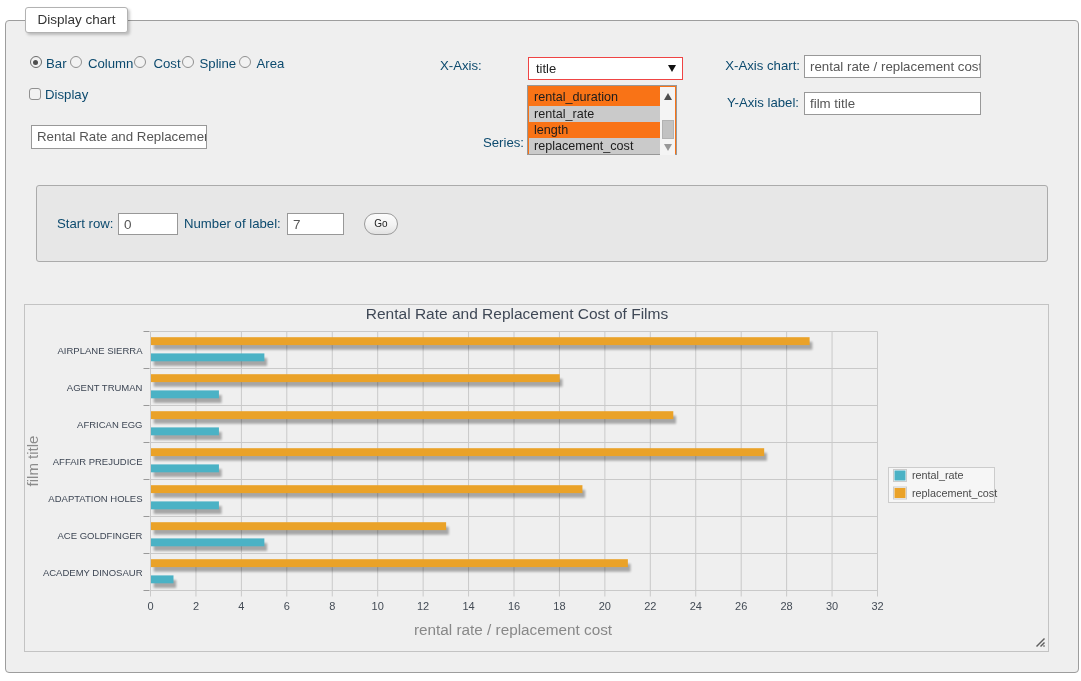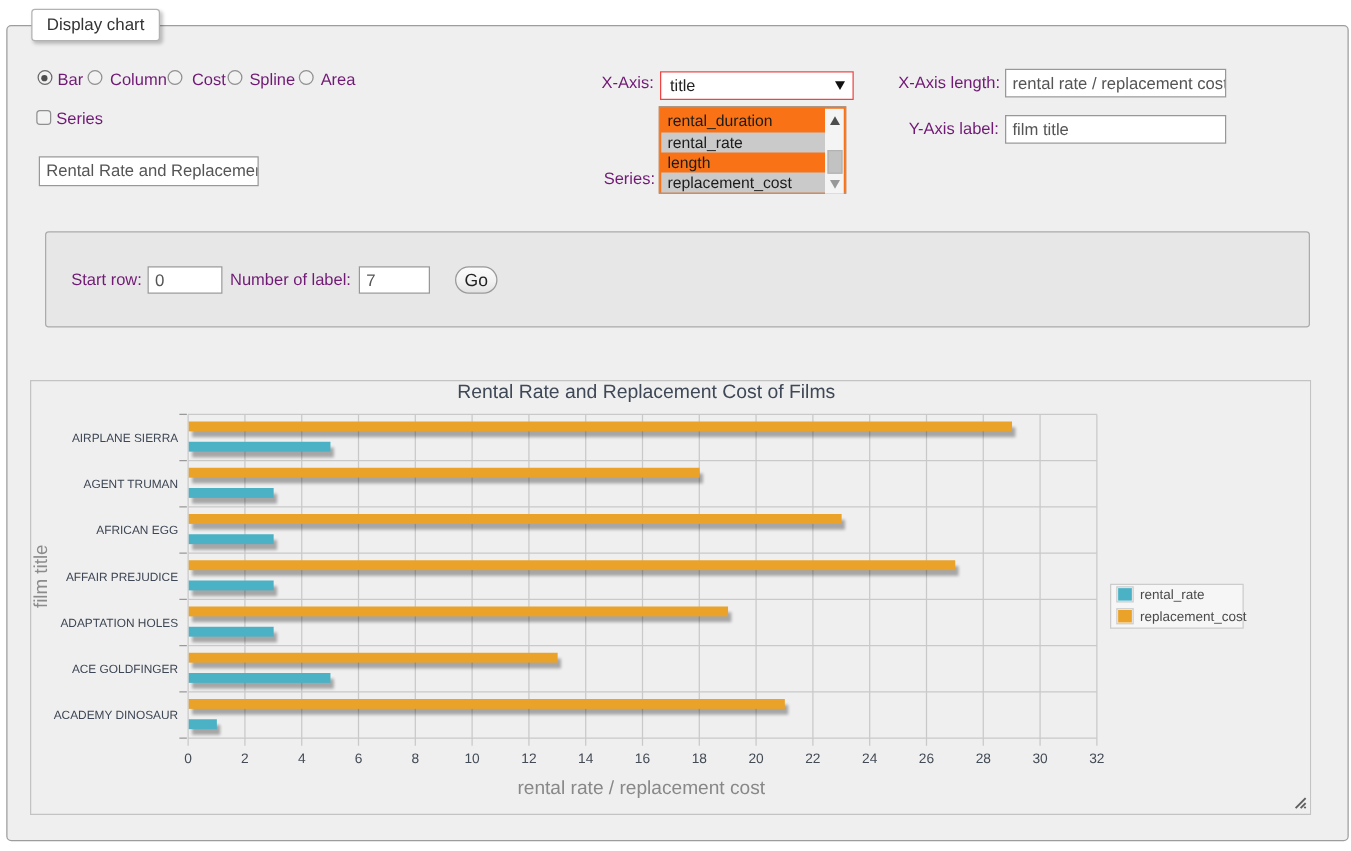--- a/index.html
+++ b/index.html
@@ -1,25 +1,25 @@
 <!DOCTYPE html>
 <html><head><meta charset="utf-8"><style>
 *{box-sizing:border-box;margin:0;padding:0}
 html,body{width:1081px;height:681px;background:#fff;font-family:"Liberation Sans",sans-serif}
 body{position:relative;overflow:hidden}
 .a{position:absolute}
 #fs{left:5px;top:20px;width:1074px;height:653px;border:1px solid #9d9d9d;border-radius:4px;background:#efefef}
 #lg{left:25px;top:7px;width:103px;height:26px;background:#fff;border:1px solid #b2b2b2;border-radius:3px;box-shadow:2px 2px 3px rgba(0,0,0,0.22);font-weight:normal;font-size:13.5px;color:#333;text-align:center;line-height:24px;z-index:3}
-.lab{font-size:13.2px;color:#701a75;line-height:15px}
+.lab{font-size:13.2px;color:#0c4a6e;line-height:15px}
 .rad{width:12px;height:12px;border:1px solid #909090;border-radius:50%;background:#f2f2f2}
 .rad.on{border-color:#6a6a6a}.rad.on:after{content:"";position:absolute;left:2.5px;top:2.5px;width:5px;height:5px;border-radius:50%;background:#4e4e4e}
 .chk{width:12px;height:12px;border:1px solid #909090;background:#f2f2f2;border-radius:3px}
 .inp{background:#fff;border:1px solid #989898;font-size:13.3px;color:#555;line-height:21px;padding-left:5px;white-space:nowrap;overflow:hidden}
 #panel{left:36px;top:185px;width:1012px;height:77px;background:#e7e7e7;border:1px solid #ababab;border-radius:3px}
-#go{left:364px;top:213px;width:34px;height:22px;border:1px solid #9a9a9a;border-radius:11px;background:linear-gradient(#fcfcfc,#f2f2f2 55%,#e2e2e2);font-size:14px;color:#222;text-align:center;line-height:20px}
+#go{left:364px;top:213px;width:34px;height:22px;border:1px solid #9a9a9a;border-radius:11px;background:linear-gradient(#fcfcfc,#f2f2f2 55%,#e2e2e2);font-size:10px;color:#222;text-align:center;line-height:20px}
 #sel{left:528px;top:57px;width:155px;height:23px;background:#fff;border:1px solid #ef4444;font-size:13px;color:#222;line-height:21px;padding-left:7px}
 #arr{left:668px;top:65px;width:0;height:0;border-left:4.5px solid transparent;border-right:4.5px solid transparent;border-top:7px solid #111}
 #lb{left:527px;top:85px;width:150px;height:70px;background:#f97316;border:1px solid #989898}
 .opt{position:absolute;left:1px;width:133px;height:16.2px;font-size:12.6px;color:#1c1c1c;line-height:16px;padding-left:5px;white-space:nowrap}
 .opt.sel{background:#cacaca}
 #sb{position:absolute;right:1px;top:1px;width:15px;height:68px;background:#f4f4f4}
 #sbt{position:absolute;left:1.5px;top:33px;width:12px;height:19px;background:#c2c2c2;border:1px solid #b2b2b2}
 .tri{position:absolute;left:3.5px;width:0;height:0;border-left:4px solid transparent;border-right:4px solid transparent}
 </style></head><body>
 <div class="a" id="fs"></div>
@@ -30,42 +30,42 @@
 <div class="a rad" style="left:70px;top:56px"></div>
 <div class="a lab" style="left:88px;top:55.5px">Column</div>
 <div class="a rad" style="left:133.5px;top:56px"></div>
 <div class="a lab" style="left:153.5px;top:55.5px">Cost</div>
 <div class="a rad" style="left:182px;top:56px"></div>
 <div class="a lab" style="left:199.5px;top:55.5px">Spline</div>
 <div class="a rad" style="left:238.5px;top:56px"></div>
 <div class="a lab" style="left:256.5px;top:55.5px">Area</div>
 
 <div class="a chk" style="left:28.5px;top:88px"></div>
-<div class="a lab" style="left:45px;top:87px">Series</div>
+<div class="a lab" style="left:45px;top:87px">Display</div>
 
 <div class="a inp" style="left:31px;top:125px;width:176px;height:24px;line-height:22px">Rental Rate and Replacement Cost of Films</div>
 
-<div class="a lab" style="left:440px;top:57.5px;width:83px;text-align:right">X-Axis:</div>
+<div class="a lab" style="left:440px;top:57.5px;width:83px;text-align:left">X-Axis:</div>
 <div class="a" id="sel">title</div>
 <div class="a" id="arr"></div>
 
 <div class="a" id="lb">
   <div class="opt" style="top:3.4px">rental_duration</div>
   <div class="opt sel" style="top:19.6px">rental_rate</div>
   <div class="opt" style="top:35.8px">length</div>
   <div class="opt sel" style="top:52px">replacement_cost</div>
   <div id="sb">
     <div class="tri" style="top:6px;border-bottom:7px solid #4d4d4d"></div>
     <div id="sbt"></div>
     <div class="tri" style="top:57px;border-top:7px solid #989898"></div>
   </div>
 </div>
 <div class="a lab" style="left:440px;top:135px;width:84px;text-align:right">Series:</div>
 
-<div class="a lab" style="left:710px;top:57.5px;width:90px;text-align:right">X-Axis length:</div>
+<div class="a lab" style="left:710px;top:57.5px;width:90px;text-align:right">X-Axis chart:</div>
 <div class="a inp" style="left:804px;top:55px;width:177px;height:23px">rental rate / replacement cost</div>
 <div class="a lab" style="left:710px;top:95px;width:89px;text-align:right">Y-Axis label:</div>
 <div class="a inp" style="left:804px;top:92px;width:177px;height:23px">film title</div>
 
 <div class="a" id="panel"></div>
 <div class="a lab" style="left:57px;top:216px;width:72px;text-align:left">Start row:</div>
 <div class="a inp" style="left:118px;top:213px;width:60px;height:22px;font-size:13.5px">0</div>
 <div class="a lab" style="left:184px;top:216px">Number of label:</div>
 <div class="a inp" style="left:287px;top:213px;width:57px;height:22px;font-size:13.5px">7</div>
 <div class="a" id="go">Go</div>

